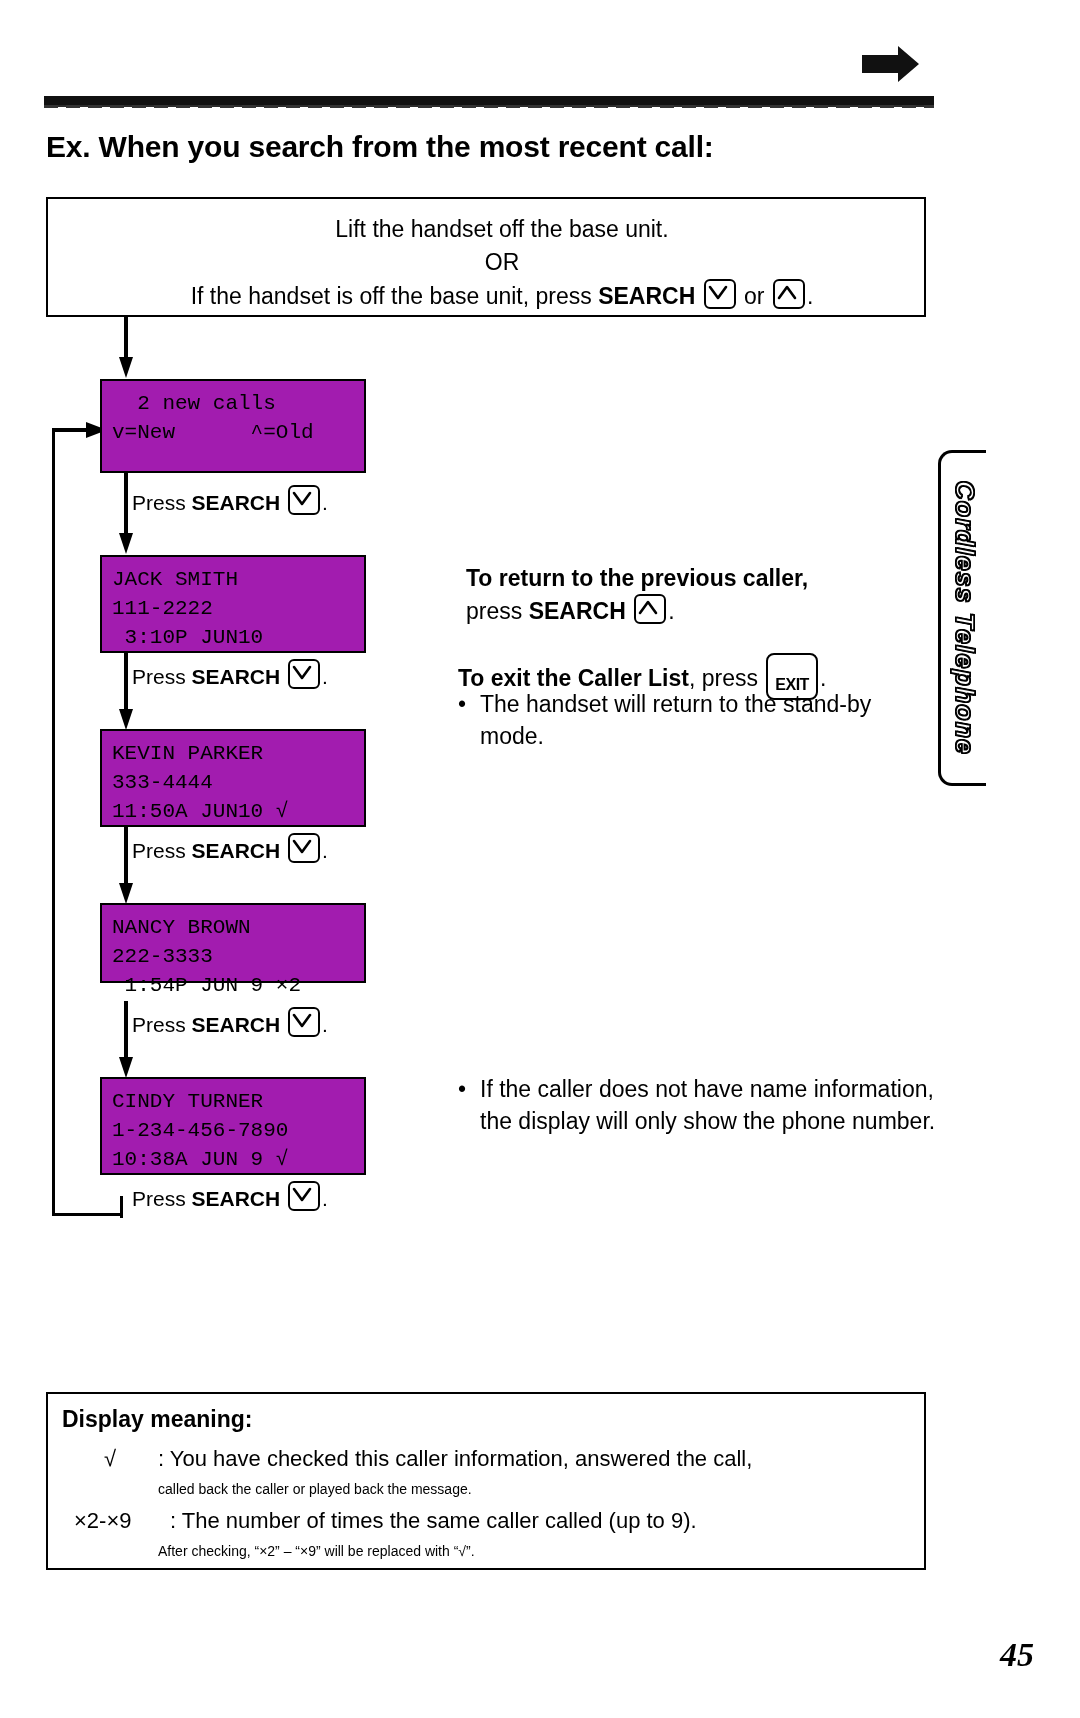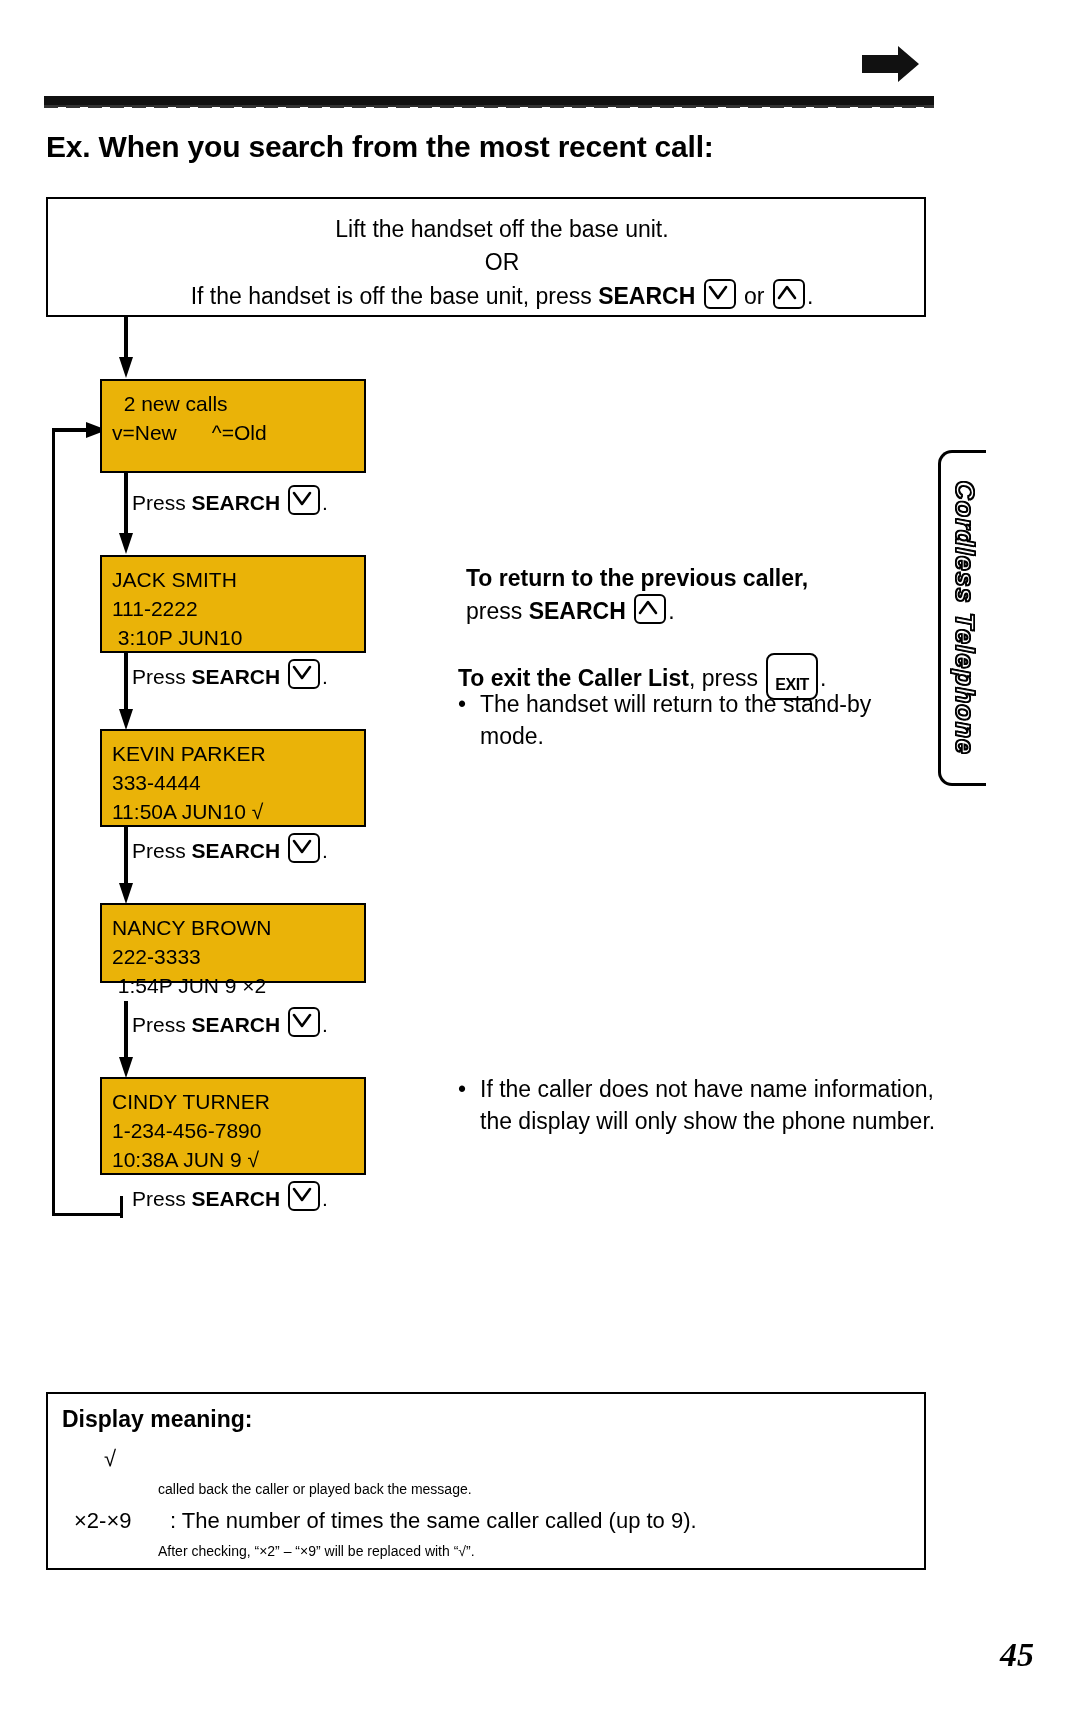--- a/index.html
+++ b/index.html
@@ -49,24 +49,24 @@
     display:inline-block;vertical-align:-4px;
     border:2.5px solid #000;border-radius:8px;
     padding:18px 7px 1px 7px;font-size:16px;font-weight:bold;
     letter-spacing:-0.5px;line-height:24px;margin:0 2px;
   }
 
   
   .lcd{
     position:absolute;left:100px;width:266px;
     border:2.5px solid #000;box-sizing:border-box;
-    font-family:Liberation Sans, sans-serif;
+    font-family:Liberation Mono, monospace;
     font-size:21px;line-height:29px;
     padding:8px 0 8px 10px;
-    background:#eab308;
+    background:#a21caf;
   }
   .lcd div{white-space:pre;}
 
   .press{
     position:absolute;font-size:21px;white-space:nowrap;
   }
   .press b{font-weight:bold;}
 
   .varrow{position:absolute;left:118px;width:16px;}
   .varrow svg{display:block;}
@@ -255,20 +255,21 @@
 
 <div class="bullet" style="left:458px;top:1073px;width:480px;">
   <span class="dot">•</span>
   <span class="body">If the caller does not have name information, the display will only show the phone number.</span>
 </div>
 
 <div class="meaning-box">
   <div class="meaning-title">Display meaning:</div>
   <div class="meaning-row">
     <div class="m-sym">√</div>
+    <div class="m-txt">: You have checked this caller information, answered the call,</div>
   </div>
   <div class="m-cont">called back the caller or played back the message.</div>
   <div class="meaning-row">
     <div class="m-sym num">×2-×9</div>
     <div class="m-txt">: The number of times the same caller called (up to 9).</div>
   </div>
   <div class="m-cont">After checking, “×2” – “×9” will be replaced with “√”.</div>
 </div>
 
 <div class="side-tab">

